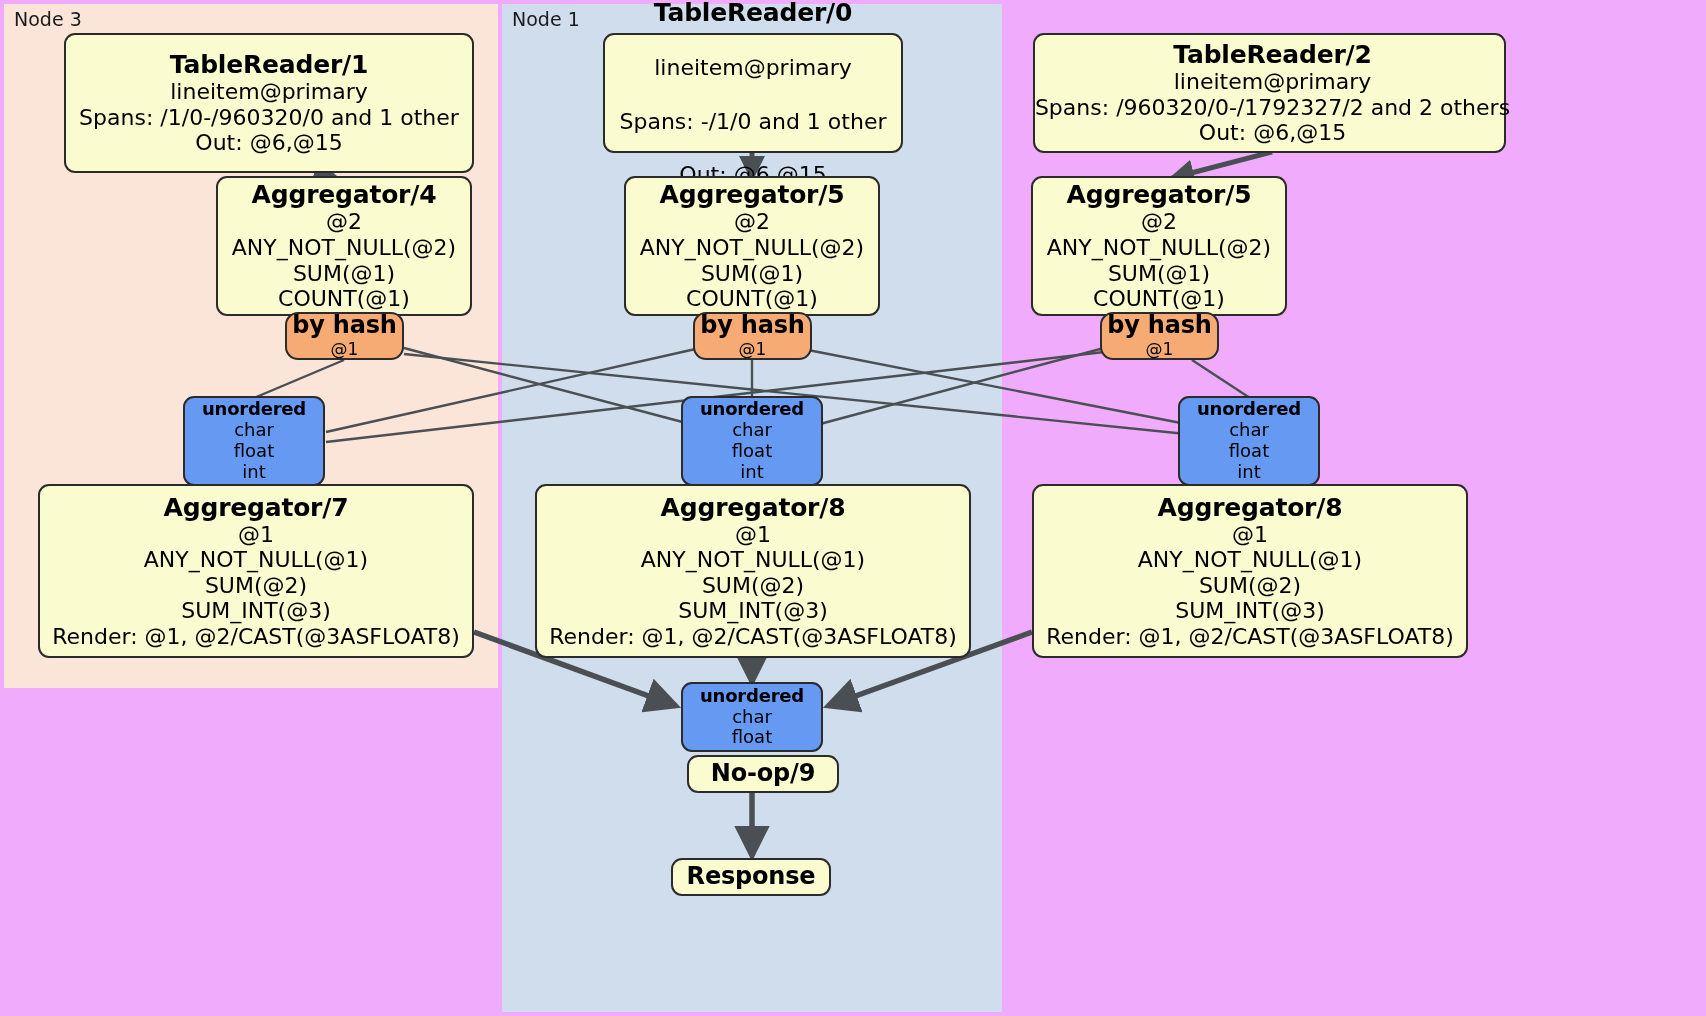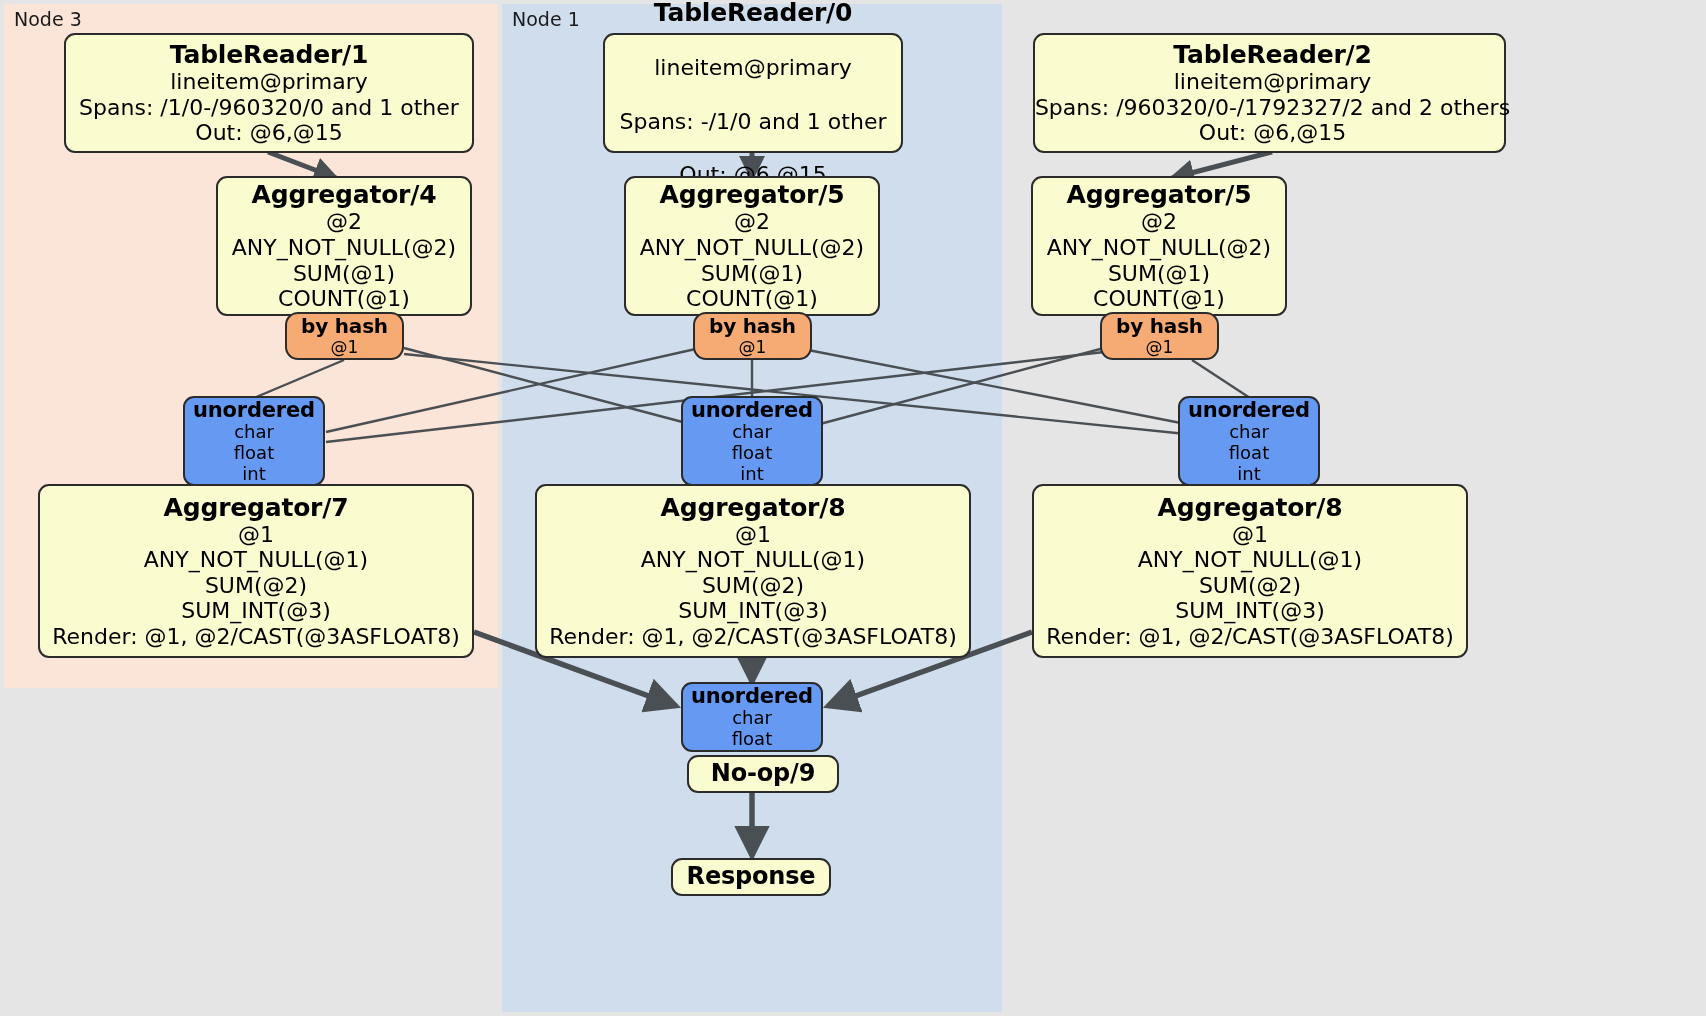--- a/index.html
+++ b/index.html
@@ -8,21 +8,21 @@
     background: #ffffff;
   }
   body {
     font-family: "DejaVu Sans", "Liberation Sans", sans-serif;
   }
   #canvas {
     position: relative;
     width: 1706px;
     height: 1016px;
     overflow: hidden;
-    background: #e5e5e5;
+    background: #f0abfc;
   }
 
   
   .region {
     position: absolute;
     box-sizing: border-box;
   }
   .region-label {
     position: absolute;
     left: 10px;
@@ -58,31 +58,31 @@
   }
 
   .proc {
     background: #fbfbd0;
   }
   .router {
     background: #f7ab74;
     border-radius: 13px;
   }
   .router .title {
-    font-size: 20px;
+    font-size: 24px;
   }
   .router .line {
     font-size: 17px;
   }
   .sync {
     background: #6699f2;
     border-radius: 11px;
   }
   .sync .title {
-    font-size: 21px;
+    font-size: 18px;
   }
   .sync .line {
     font-size: 18px;
   }
   .small-proc .title {
     font-size: 24px;
   }
 
   
   .layer-edges-back { position: absolute; left: 0; top: 0; }
@@ -138,21 +138,21 @@
     </g>
 
     <g stroke="#4a4f54" stroke-width="5.5" fill="none" marker-end="url(#arrow-thin)">
       <path d="M 474 632 L 676 706"></path>
       <path d="M 752 658 L 752 682"></path>
       <path d="M 1032 632 L 828 706"></path>
       <path d="M 752 790 L 752 856"></path>
     </g>
   </svg>
 
-  <div class="box proc" style="left:64px; top:33px; width:410px; height:120px;">
+  <div class="box proc" style="left:64px; top:33px; width:410px; height:140px;">
     <div class="title">TableReader/1</div>
     <div class="line">lineitem@primary</div>
     <div class="line">Spans: /1/0-/960320/0 and 1 other</div>
     <div class="line">Out: @6,@15</div>
   </div>
 
   <div class="box proc" style="left:603px; top:33px; width:300px; height:120px;gap:28px;">
     <div class="title">TableReader/0</div>
     <div class="line">lineitem@primary</div>
     <div class="line">Spans: -/1/0 and 1 other</div>

